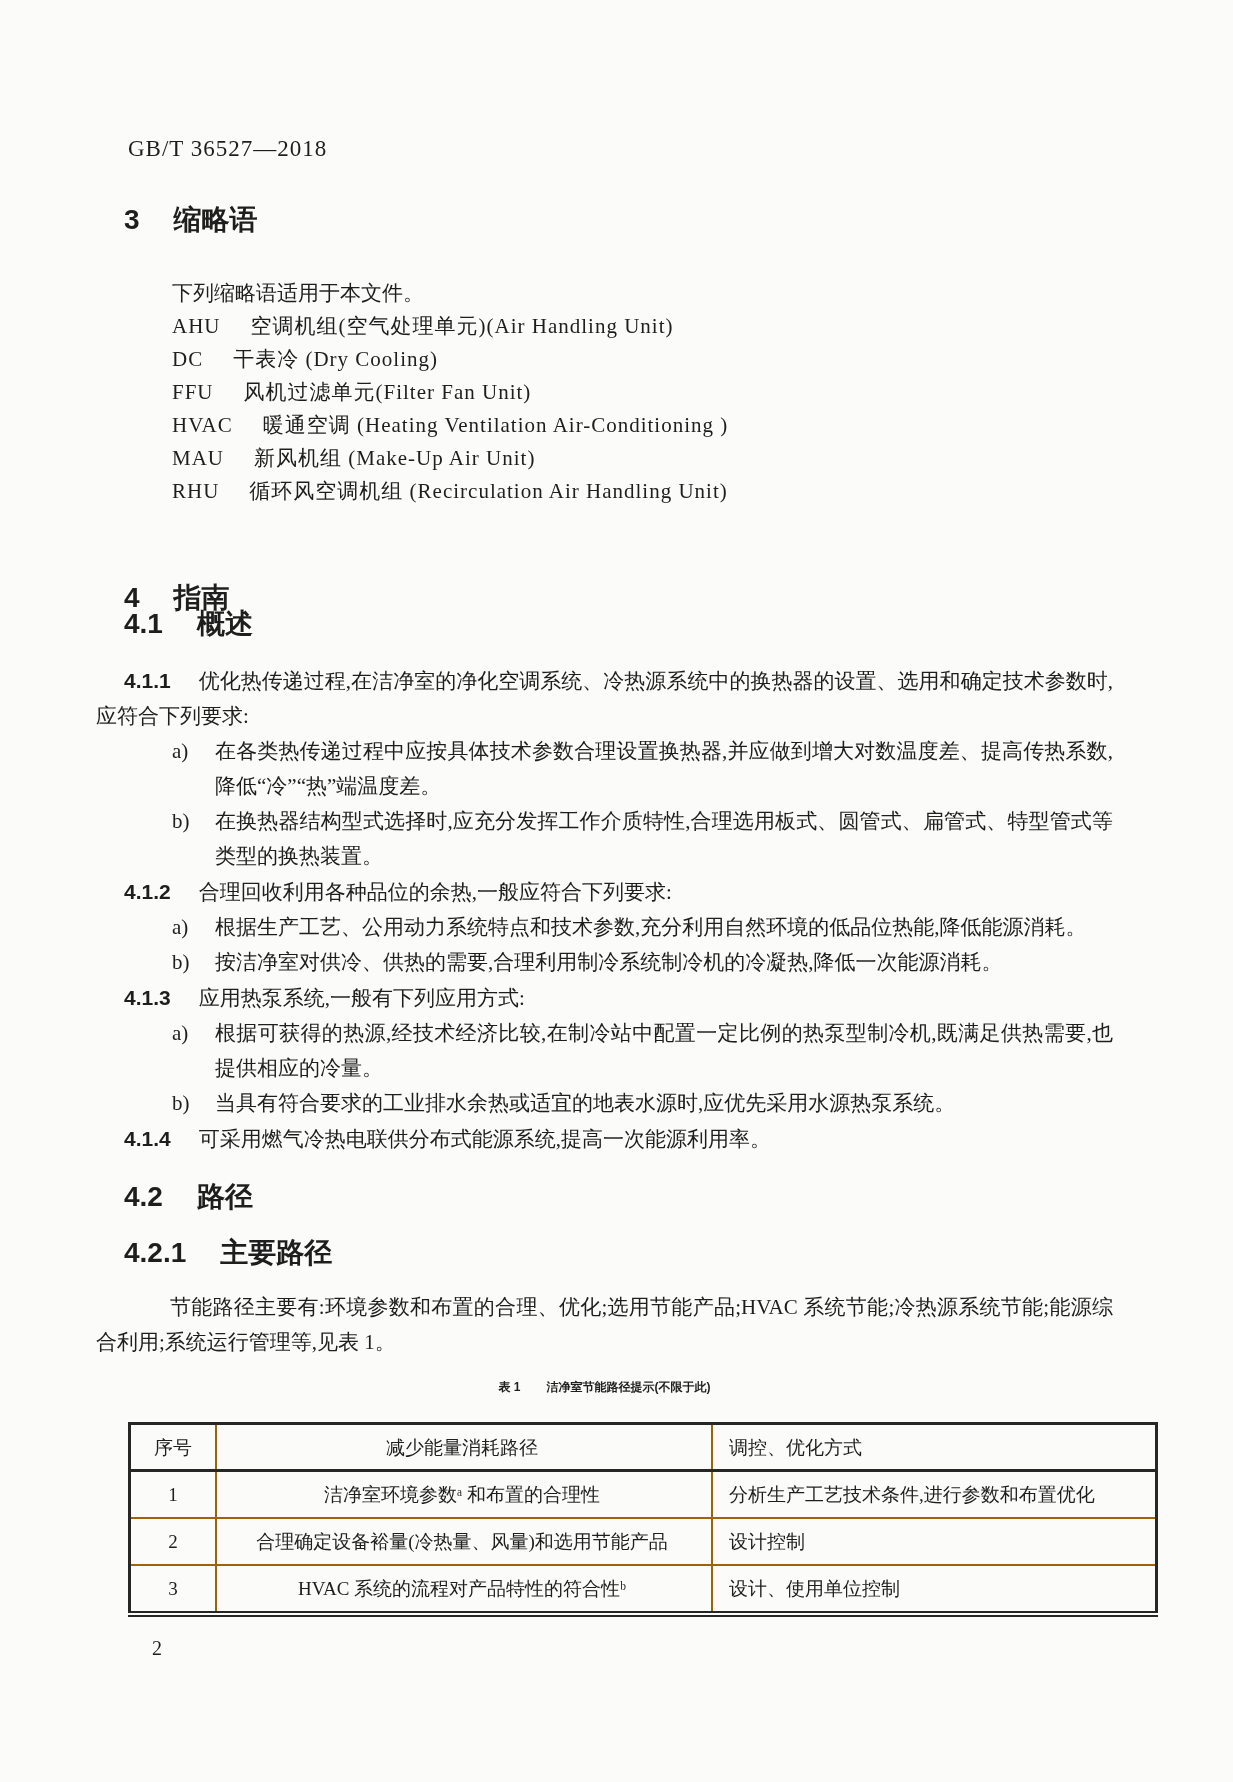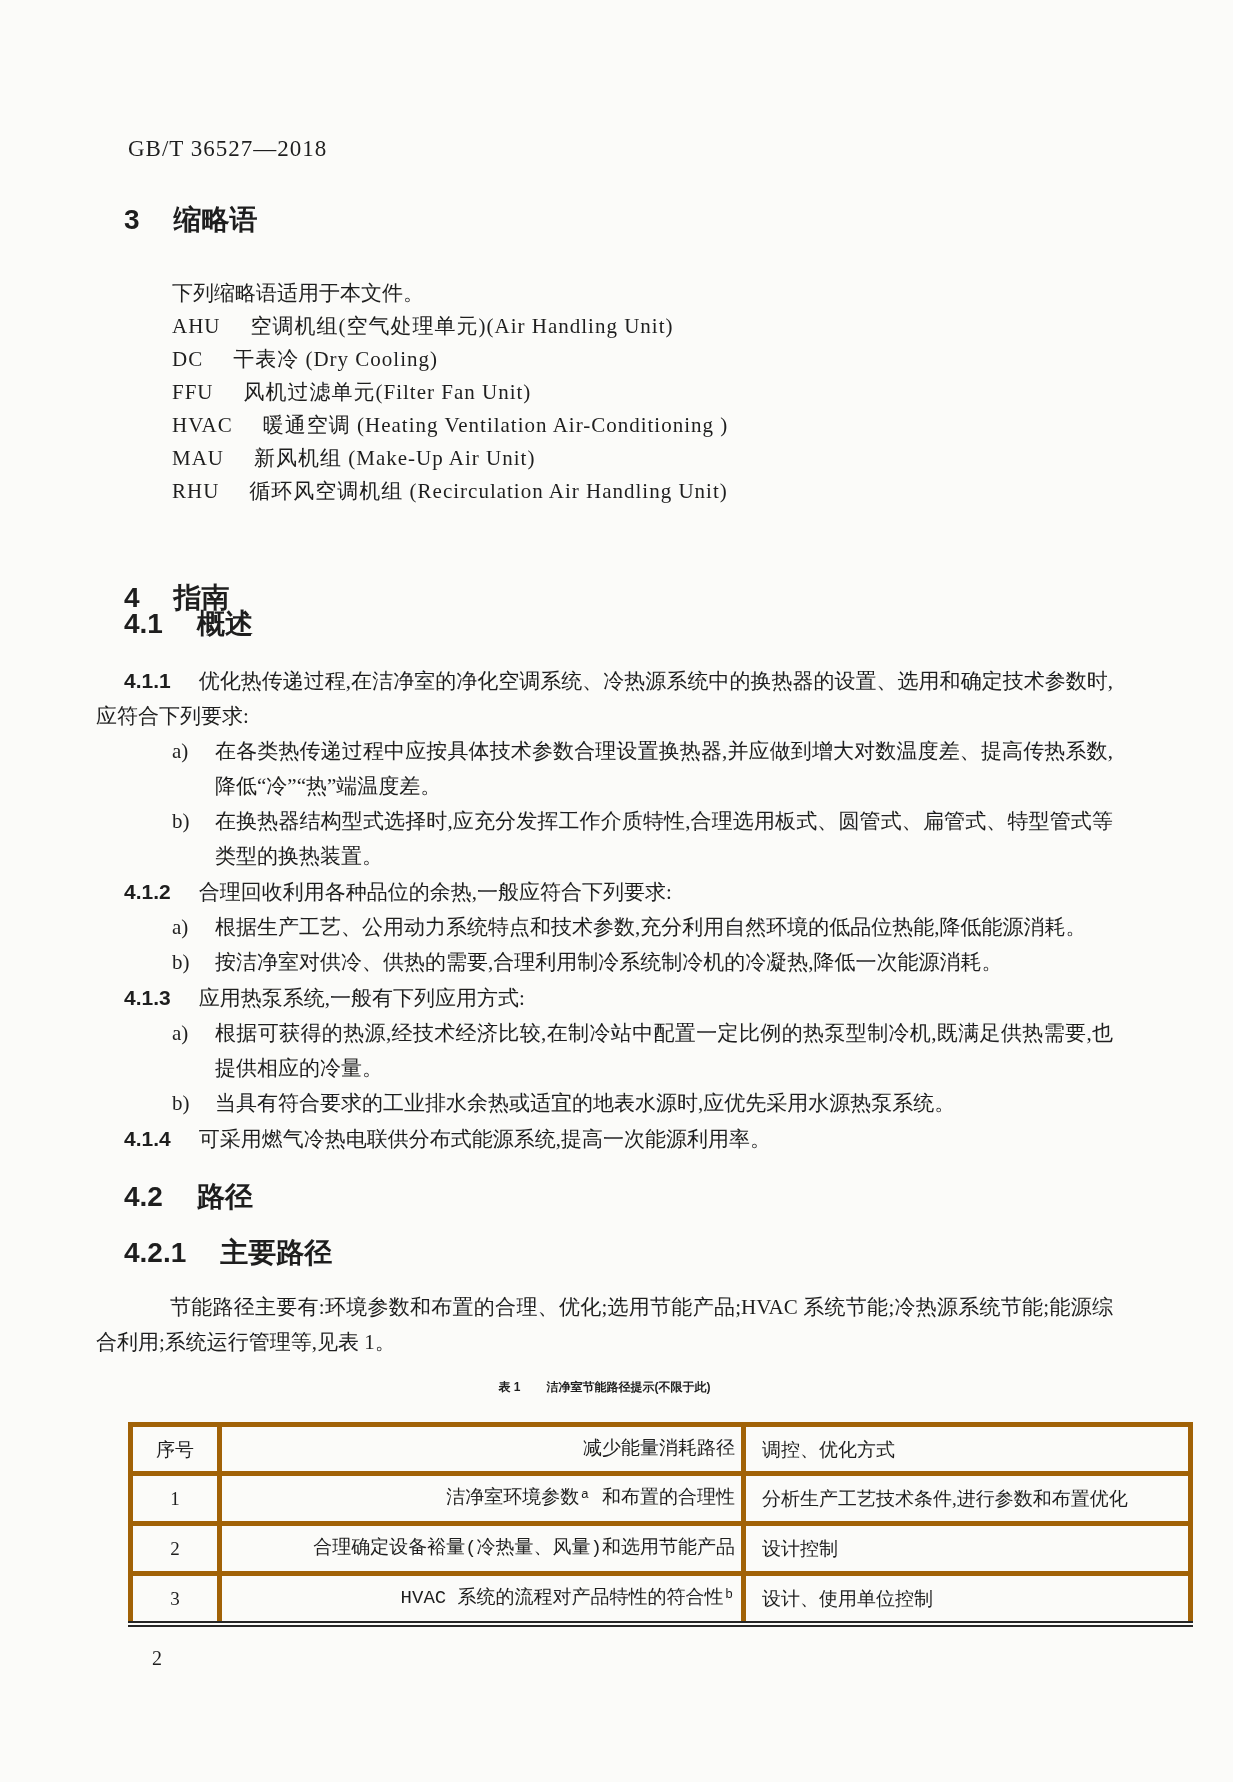--- a/index.html
+++ b/index.html
@@ -86,29 +86,29 @@
   table.t1 {
     margin: 22px 0 0 32px;
     width: 994px;
     border-collapse: collapse;
     table-layout: fixed;
     font-size: 19px;
     border: 3px solid #262626;
     border-bottom: 6px double #262626;
   }
   table.t1 th, table.t1 td {
-    border: 5px solid #a16207;
+    border: 2px solid #a16207;
     font-weight: normal;
     padding: 0 6px;
     overflow: hidden;
   }
   table.t1 th { height: 44px; text-align: center; border-bottom: 3px solid #262626; }
   table.t1 td { height: 45px; }
   table.t1 .col-no   { width: 72px;  text-align: center; }
-  table.t1 .col-path { width: 486px; text-align: right; padding-left: 27px; font-family: Liberation Mono, monospace; }
+  table.t1 .col-path { width: 486px; text-align: center; padding-left: 2px; }
   table.t1 .col-mth  { width: 420px; text-align: left; padding-left: 16px; }
   .page-number {
     margin: 14px 0 0 56px;
     font-size: 20px;
   }
 </style>
 </head>
 <body>
 
 <div class="page">

